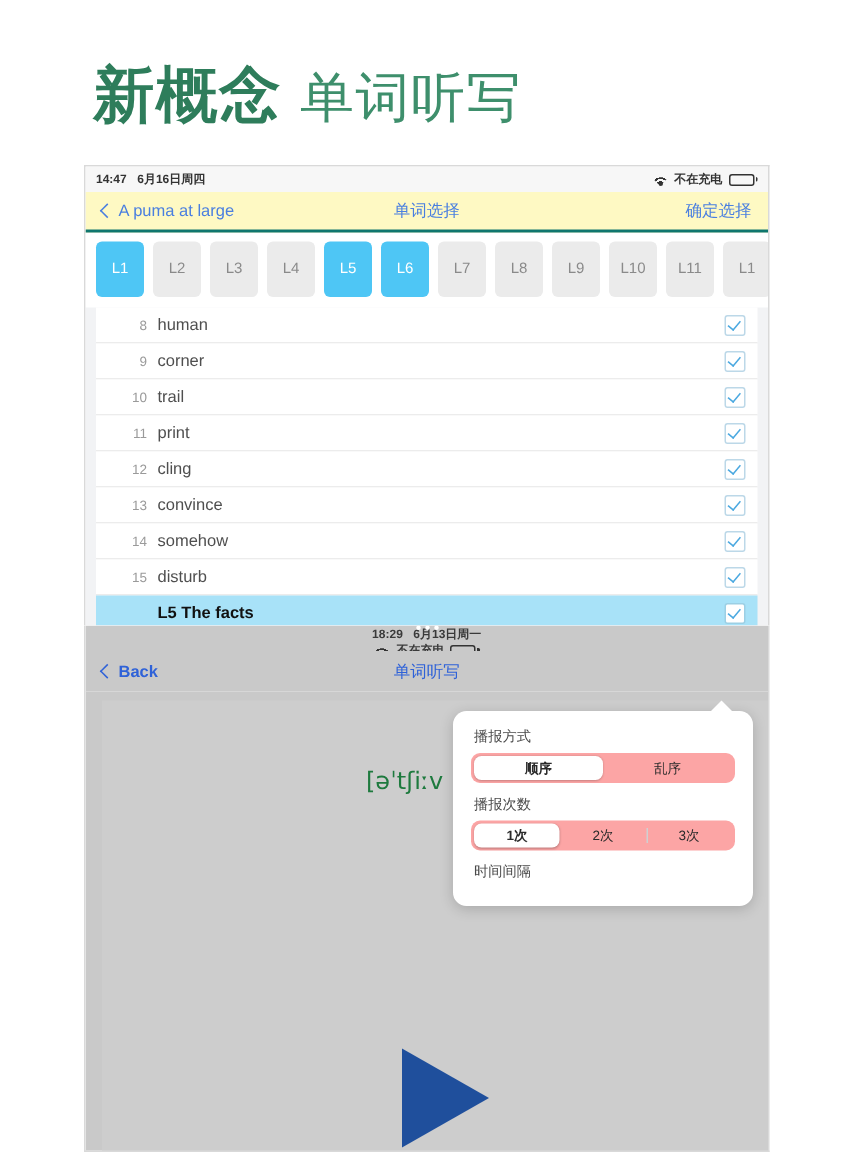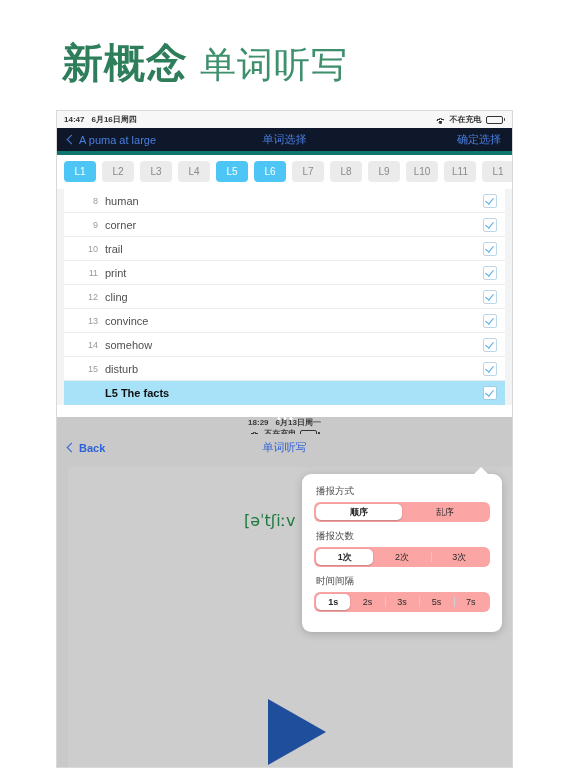--- a/index.html
+++ b/index.html
@@ -106,27 +106,27 @@
   .battery .fill {
     width: 100%; height: 100%; background: #333; border-radius: 1px;
   }
   .battery .cap {
     width: 1.5px; height: 3px; background: #333; margin-left: 1px; border-radius: 0 1px 1px 0;
   }
 
   
   .navbar {
     height: 27px;
-    background: #0f172a;
+    background: #fef9c3;
     display: flex;
     align-items: center;
     padding: 0 11px;
     box-sizing: border-box;
     position: relative;
-    border-bottom: 4px solid #0f766e;
+    border-bottom: 2px solid #0f766e;
   }
   #shot-bottom .navbar { background: #c9c9c9; border-bottom: none; }
   .nav-back {
     display: flex; align-items: center; gap: 4px;
     color: #4a7fe0; font-size: 11px;
   }
   #shot-bottom .nav-back { color: #2f62d8; font-weight: 600; }
   .chev-left {
     width: 6px; height: 6px;
     border-left: 1.6px solid currentColor;
@@ -148,21 +148,21 @@
   .lesson-strip {
     background: #ffffff;
     padding: 6px 7px 7px 7px;
     display: flex;
     gap: 6px;
     overflow: hidden;
   }
   .lesson-chip {
     flex: 0 0 auto;
     min-width: 32px;
-    height: 21px;
+    height: 37px;
     border-radius: 4px;
     background: #ebebeb;
     color: #8a8a8a;
     font-size: 10px;
     display: flex;
     align-items: center;
     justify-content: center;
     padding: 0 7px;
     box-sizing: border-box;
   }
@@ -460,22 +460,15 @@
       </div>
 
       <div class="pop-label">播报次数</div>
       <div class="seg">
         <div class="seg-item sel">1次</div>
         <div class="seg-item">2次</div>
         <div class="seg-item">3次</div>
       </div>
 
       <div class="pop-label">时间间隔</div>
-      <div class="seg">
-        <div class="seg-item sel">1s</div>
-        <div class="seg-item">2s</div>
-        <div class="seg-item">3s</div>
-        <div class="seg-item">5s</div>
-        <div class="seg-item">7s</div>
-      </div>
     </div>
   </div>
 </div>
 
 </body></html>

